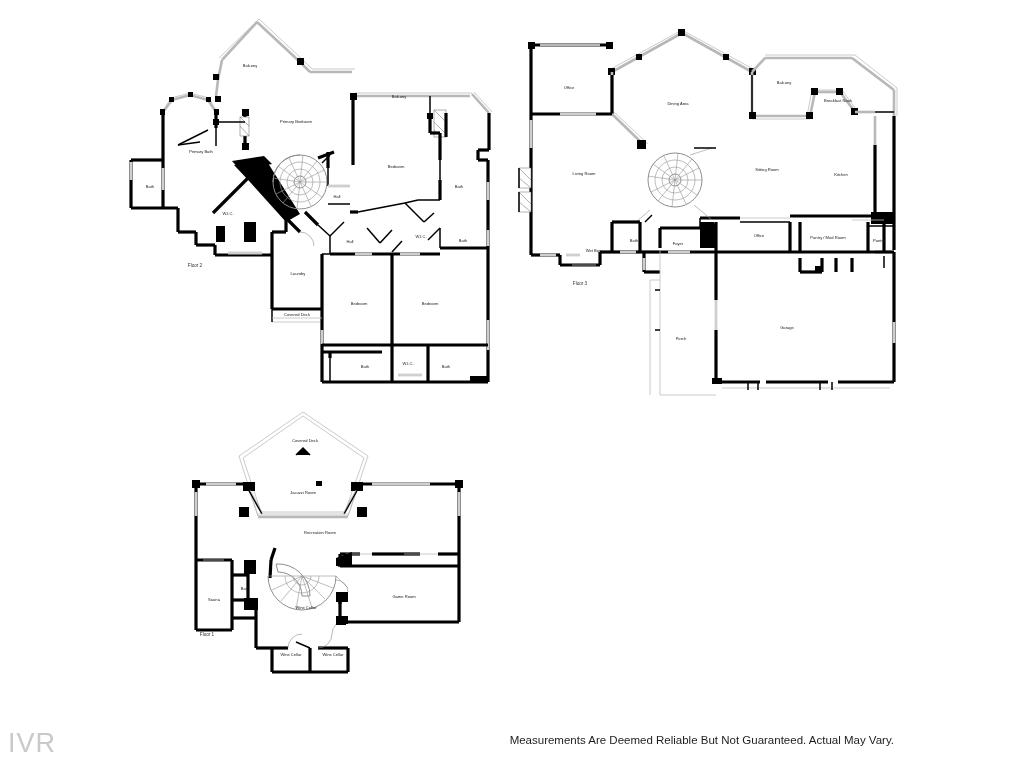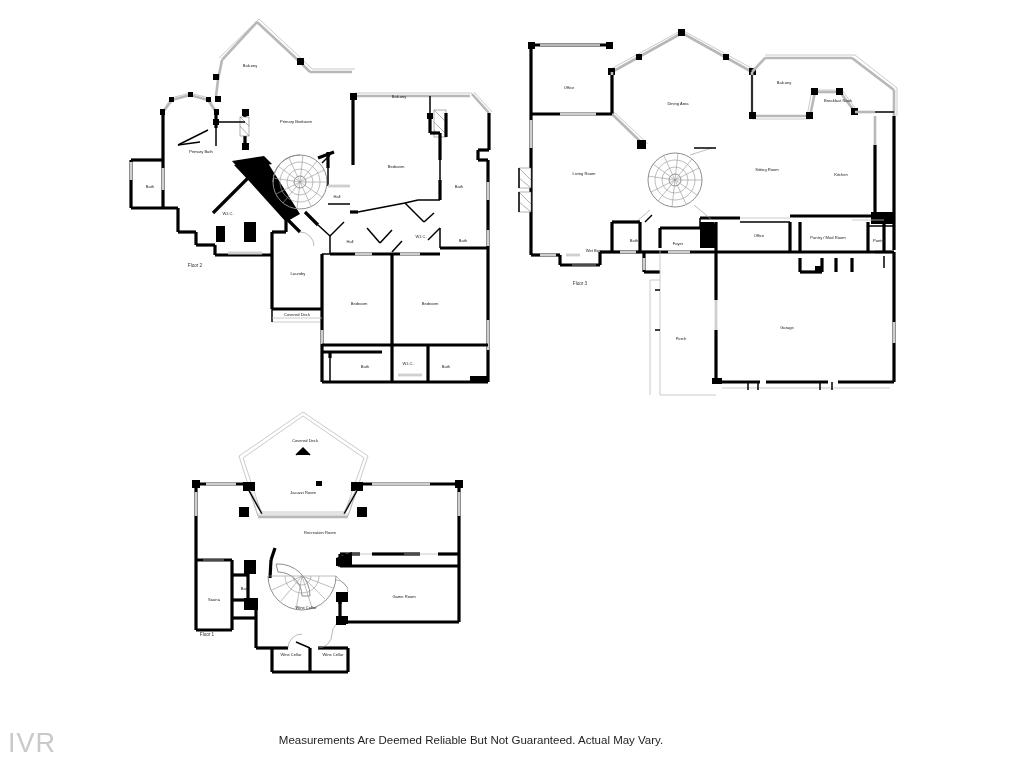--- a/index.html
+++ b/index.html
@@ -36,25 +36,24 @@
     color: #c9c9c9;
     font-family: "Liberation Sans", sans-serif;
     user-select: none;
     text-align: center;
   }
   .disclaimer {
     position: absolute;
     left: 0;
     top: 734px;
     width: 894px;
-    text-align: center;
+    text-align: right;
     font-size: 11.5px;
     color: #1d1d1d;
     font-family: "Liberation Sans", sans-serif;
-    padding-left: 24px;
   }
   .rlabel {
     font-family: "Liberation Sans", sans-serif;
     font-size: 4.1px;
     fill: #1a1a1a;
     text-anchor: middle;
     dominant-baseline: middle;
   }
   .flabel {
     font-family: "Liberation Sans", sans-serif;

